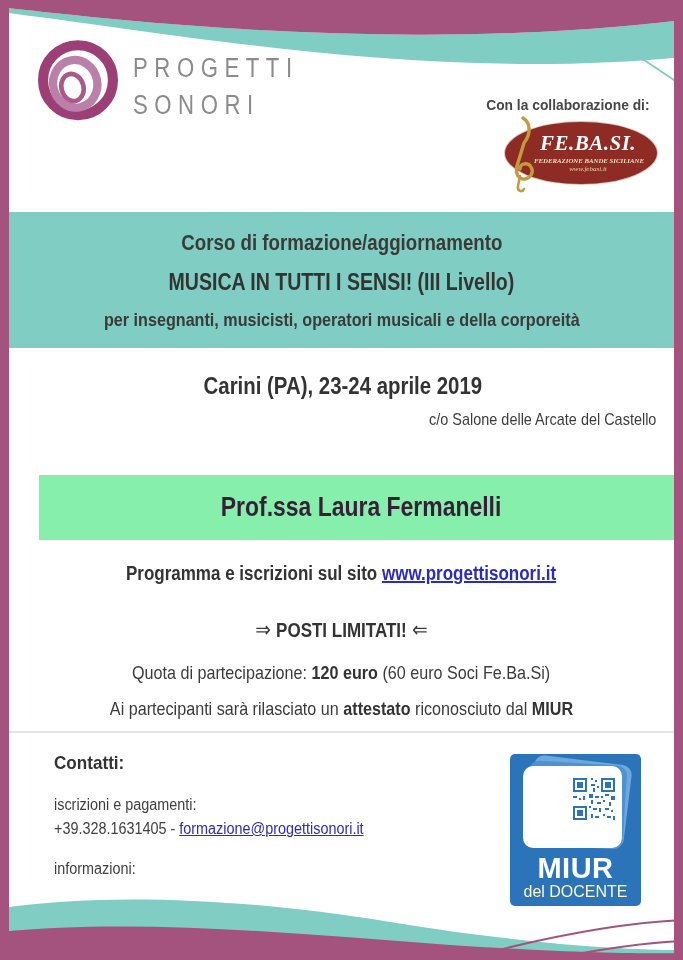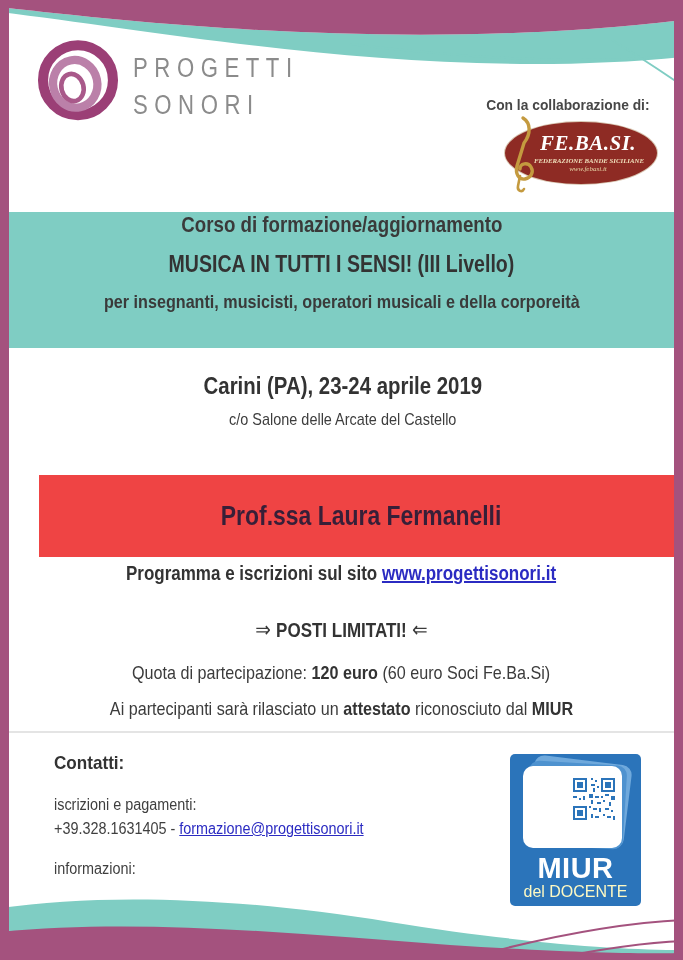--- a/index.html
+++ b/index.html
@@ -27,34 +27,34 @@
                   border-radius:50%;box-shadow:0 0 0 1px #d8c6b2;}
   .febasi-text{position:absolute;right:0;top:4px;width:152px;height:62px;text-align:center;
                font-family:"Liberation Serif", serif;font-style:italic;color:#ffffff;}
   .febasi-name{display:block;margin-top:9px;font-size:21px;font-weight:700;letter-spacing:0.5px;padding-left:14px;}
   .febasi-sub{display:block;font-size:6.8px;font-weight:700;color:#f0e0bc;padding-left:16px;margin-top:1px;}
   .febasi-site{display:block;font-size:7px;color:#e8d9a8;padding-left:14px;margin-top:1px;}
   .clef{position:absolute;left:8px;top:-4px;}
 
   
   .course-banner{position:absolute;left:9px;right:9px;top:212px;height:136px;background:#7fcdc3;
-                 display:flex;flex-direction:column;align-items:center;
+                 display:flex;flex-direction:column;align-items:center;justify-content:center;
                  text-align:center;z-index:3;}
   .course-l1{font-size:22px;font-weight:600;color:#3a3a3a;margin-bottom:13px;}
   .course-l2{font-size:23px;font-weight:800;color:#333333;margin-bottom:13px;}
   .course-l3{font-size:19px;font-weight:600;color:#3a3a3a;}
   .cx{display:inline-block;transform:scaleX(0.85);white-space:nowrap;}
 
   
   .event{position:absolute;left:9px;right:7px;top:372px;text-align:center;z-index:3;}
   .event-date{font-size:24px;font-weight:800;color:#333333;}
-  .event-venue{font-size:17px;font-weight:400;color:#3d3d3d;margin-top:10px;}
-
-  
-  .teacher-band{position:absolute;left:0;right:0;top:475px;height:82px;background:#ef4444;
+  .event-venue{font-size:17px;font-weight:400;color:#3d3d3d;margin-top:10px;text-align:right;}
+
+  
+  .teacher-band{position:absolute;left:0;right:0;top:475px;height:65px;background:#86efac;
                 display:flex;align-items:center;justify-content:center;z-index:3;margin-left:39px;}
   .teacher-name{font-size:27px;font-weight:600;color:#371f38;}
 
   
   .info{position:absolute;left:9px;right:9px;top:562px;text-align:center;z-index:3;}
   .info-program{font-size:20px;font-weight:800;color:#333333;margin-bottom:32px;}
   .info-limited{font-size:20px;font-weight:800;color:#333333;margin-bottom:19px;}
   .arrow{font-weight:400;font-size:22px;color:#3b3b3b;}
   .info-fee,.info-cert{font-size:19px;font-weight:400;color:#3b3b3b;margin-bottom:14px;}
   .b{font-weight:800;color:#333333;}

